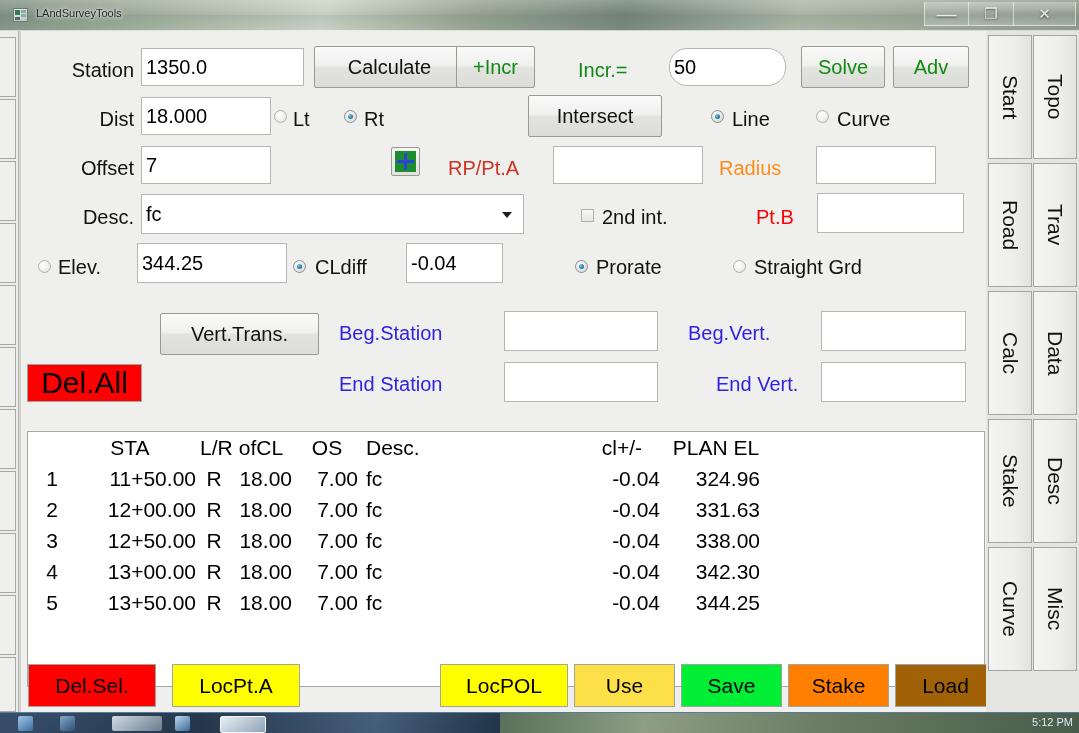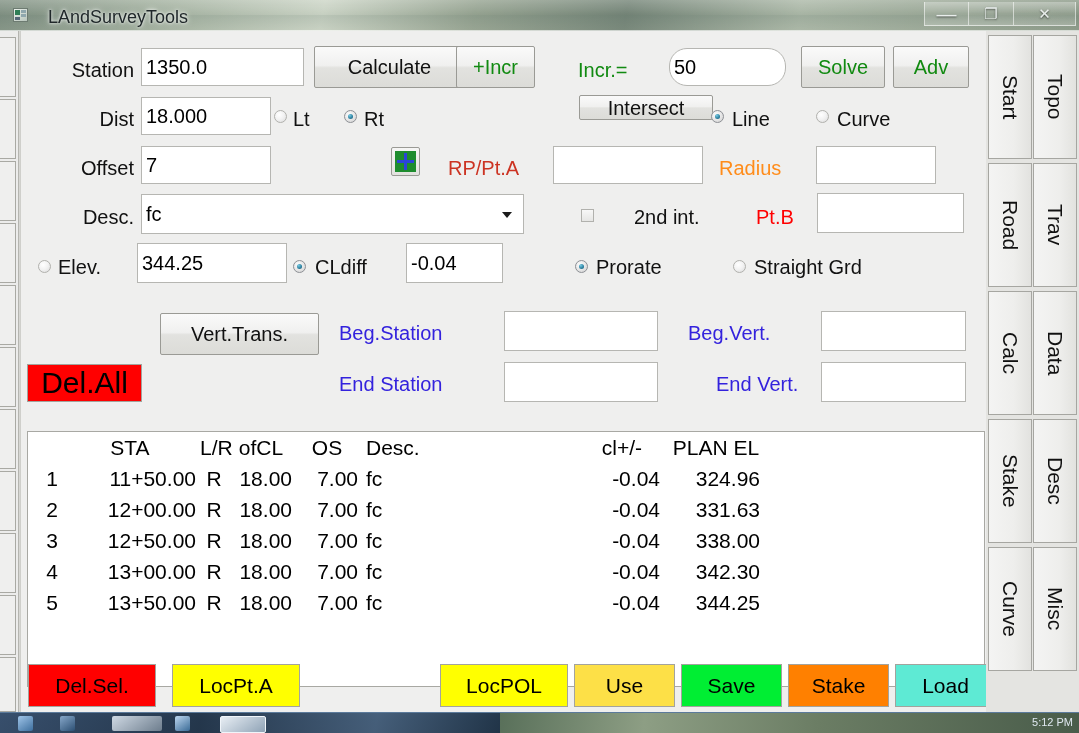--- a/index.html
+++ b/index.html
@@ -70,22 +70,22 @@
   .title-icon::after {
     content: "";
     position: absolute;
     left: 7px; top: 1px;
     width: 5px; height: 3px;
     background: #8fa7ad;
     box-shadow: 0 4px 0 #8fa7ad, -6px 7px 0 #567;
   }
   .title-text {
     position: absolute;
-    left: 48px; top: 7px;
-    font-size: 18px;
+    left: 36px; top: 7px;
+    font-size: 11px;
     color: #20282a;
     text-shadow: 0 0 3px rgba(255,255,255,0.95), 0 0 6px rgba(255,255,255,0.8);
     white-space: nowrap;
   }
   .wbtns {
     position: absolute;
     right: 3px; top: 2px;
     display: flex;
     height: 24px;
   }
@@ -446,21 +446,21 @@
         <div class="btn green-text" style="left:872px; top:15px; width:76px; height:42px;">Adv</div>
 
         <div class="lbl r" style="left:0px; top:78px; width:113px;">Dist</div>
         <div class="tb" style="left:120px; top:66px; width:130px; height:38px;">18.000</div>
 
         <div class="radio" style="left:253px; top:79px;"></div>
         <div class="lbl" style="left:272px; top:78px;">Lt</div>
         <div class="radio on" style="left:323px; top:79px;"></div>
         <div class="lbl" style="left:343px; top:78px;">Rt</div>
 
-        <div class="btn" style="left:558px; top:64px; width:134px; height:25px;">Intersect</div>
+        <div class="btn" style="left:507px; top:64px; width:134px; height:42px;">Intersect</div>
 
         <div class="radio on" style="left:690px; top:79px;"></div>
         <div class="lbl" style="left:711px; top:78px;">Line</div>
         <div class="radio" style="left:795px; top:79px;"></div>
         <div class="lbl" style="left:816px; top:78px;">Curve</div>
 
         <div class="lbl r" style="left:0px; top:127px; width:113px;">Offset</div>
         <div class="tb" style="left:120px; top:115px; width:130px; height:38px;">7</div>
 
 
@@ -472,21 +472,21 @@
         <div class="tb" style="left:532px; top:115px; width:150px; height:38px;"></div>
 
         <div class="lbl" style="left:698px; top:127px; color:#ff8c1a;">Radius</div>
         <div class="tb" style="left:795px; top:115px; width:120px; height:38px;"></div>
 
         <div class="lbl r" style="left:0px; top:176px; width:113px;">Desc.</div>
         <div class="tb" style="left:120px; top:163px; width:383px; height:40px;">fc</div>
         <div class="combo-arrow" style="left:481px; top:181px;"></div>
 
         <div class="ckbox" style="left:560px; top:178px;"></div>
-        <div class="lbl" style="left:581px; top:176px;margin-left:32px;">2nd int.</div>
+        <div class="lbl" style="left:581px; top:176px;">2nd int.</div>
 
         <div class="lbl" style="left:735px; top:176px; color:#ff0000;">Pt.B</div>
         <div class="tb" style="left:796px; top:162px; width:147px; height:40px;"></div>
 
         <div class="radio" style="left:17px; top:229px;"></div>
         <div class="lbl" style="left:37px; top:226px;">Elev.</div>
         <div class="tb" style="left:116px; top:212px; width:150px; height:40px;">344.25</div>
 
         <div class="radio on" style="left:272px; top:229px;"></div>
         <div class="lbl" style="left:294px; top:226px;">CLdiff</div>
@@ -581,21 +581,21 @@
           </div>
 
         </div>
 
         <div class="cbtn" style="left:7px;   top:633px; width:128px; height:43px; background:#ff0000;">Del.Sel.</div>
         <div class="cbtn" style="left:151px; top:633px; width:128px; height:43px; background:#ffff00;">LocPt.A</div>
         <div class="cbtn" style="left:419px; top:633px; width:128px; height:43px; background:#ffff00;">LocPOL</div>
         <div class="cbtn" style="left:553px; top:633px; width:101px; height:43px; background:#fde047;text-align:right;">Use</div>
         <div class="cbtn" style="left:660px; top:633px; width:101px; height:43px; background:#00ee33;">Save</div>
         <div class="cbtn" style="left:767px; top:633px; width:101px; height:43px; background:#ff8000;">Stake</div>
-        <div class="cbtn" style="left:874px; top:633px; width:101px; height:43px; background:#5eead4;">Load</div>
+        <div class="cbtn" style="left:874px; top:633px; width:101px; height:43px; background:#a16207;">Load</div>
 
       </div>
 
       <div class="vtabs">
         <div class="vtab colA" style="top:4px;   height:124px;">
             <span>Start</span>
           </div>
         <div class="vtab colA" style="top:132px; height:124px;">
             <span>Road</span>
           </div>

